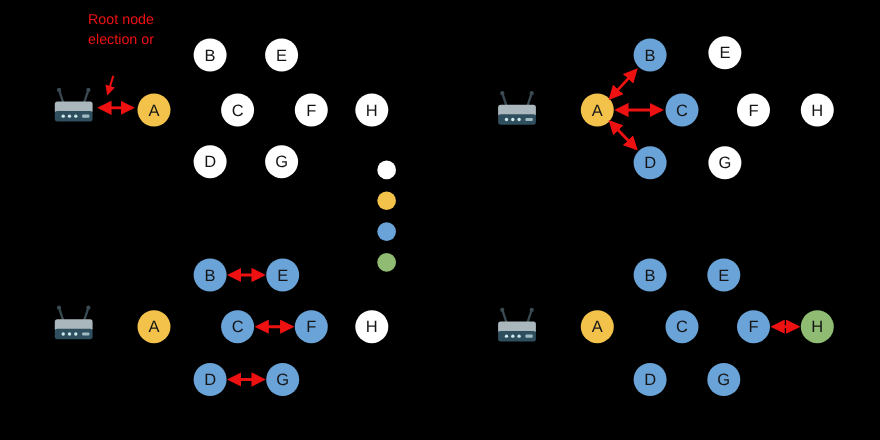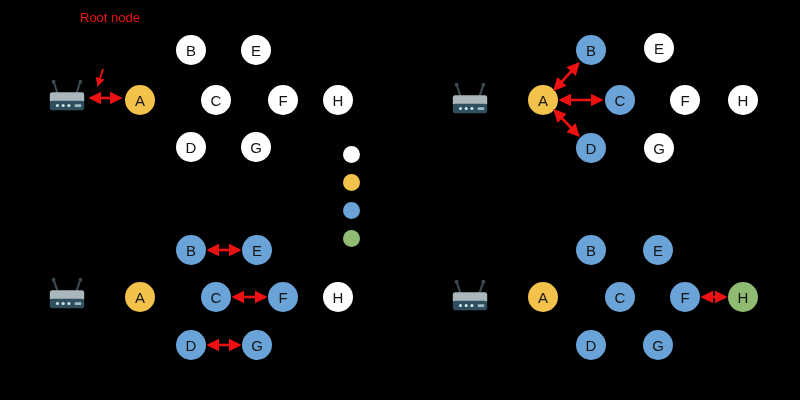--- a/index.html
+++ b/index.html
@@ -40,20 +40,21 @@
         <rect x="30" y="27.5" width="7" height="3" rx="1" fill="#cfe8ee" opacity="0.7"></rect>
       </symbol>
       <marker id="ah" viewBox="0 0 10 10" refX="8" refY="5" markerWidth="5" markerHeight="5" orient="auto-start-reverse">
         <path d="M0 0 L10 5 L0 10 z" fill="#ee1111"></path>
       </marker>
     </defs>
   </svg>
 
   <div class="annotation">
     <div>Root node</div>
+    <div>election or</div>
   </div>
 
   <div>
     <svg class="router" style="left:46px;top:77px">
         <use href="#router-sym"></use>
       </svg>
     <div class="node root" style="left:125px;top:85px">A</div>
     <div class="node idle" style="left:176px;top:35px">B</div>
     <div class="node idle" style="left:201px;top:85px">C</div>
     <div class="node idle" style="left:176px;top:132px">D</div>

